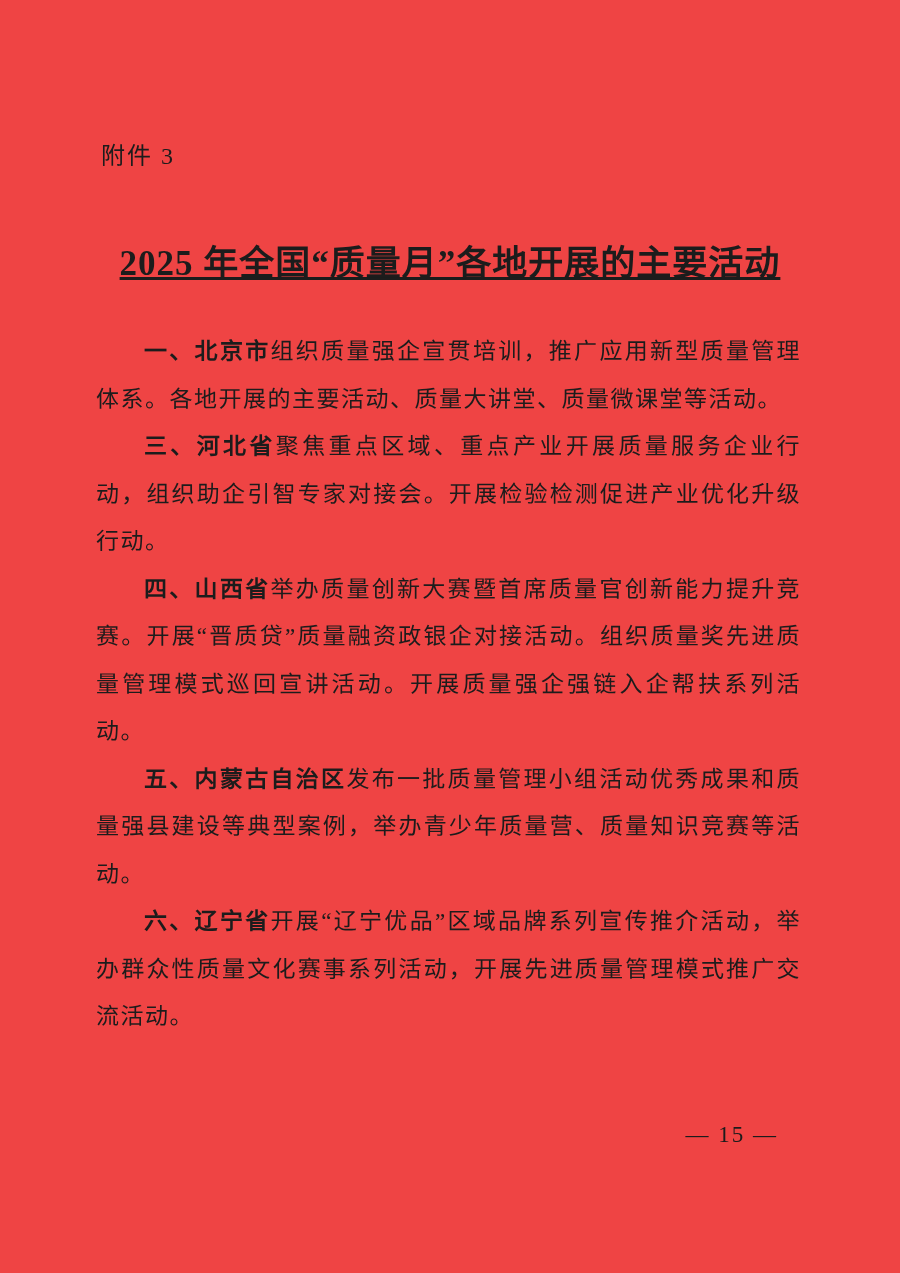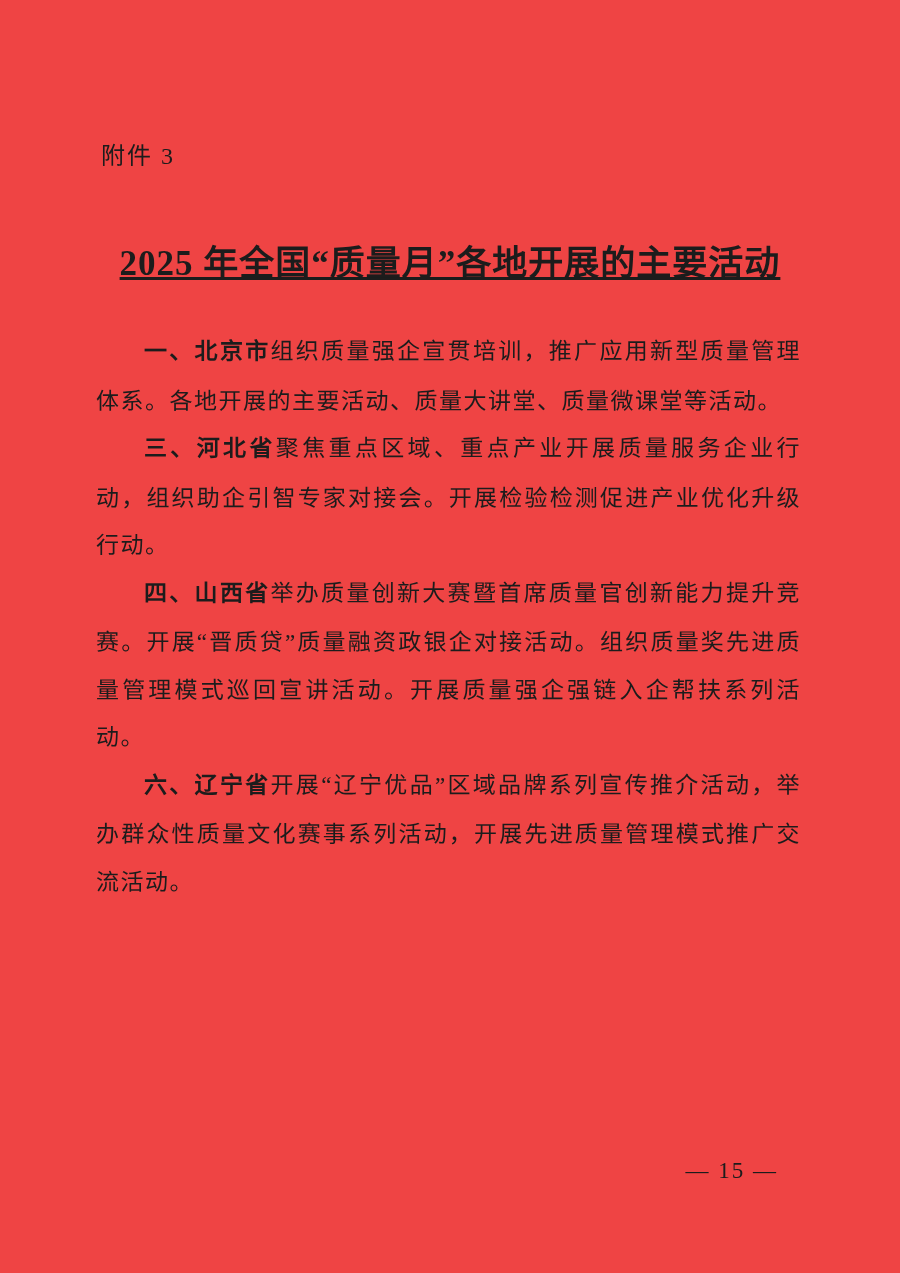--- a/index.html
+++ b/index.html
@@ -47,27 +47,27 @@
     margin: 0;
     padding: 0;
     font-size: 23px;
     line-height: 47.5px;
     text-align: justify;
     text-justify: inter-character;
     text-indent: 48px;
     letter-spacing: 1.5px;
   }
   .lead {
-    font-family: Liberation Mono, monospace;
+    font-family: Liberation Sans, sans-serif;
     font-weight: 700;
   }
   .page-number {
     position: absolute;
     right: 122px;
-    top: 1158px;
+    top: 1122px;
     font-size: 23px;
     letter-spacing: 2px;
     white-space: nowrap;
   }
 </style>
 </head>
 <body>
 
 <div class="page">
 
@@ -76,19 +76,20 @@
   <div class="doc-title">2025 年全国“质量月”各地开展的主要活动</div>
 
   <div class="content">
     <p><span class="lead">一、北京市</span><span>组织质量强企宣贯培训，推广应用新型质量管理体系。各地开展的主要活动、质量大讲堂、质量微课堂等活动。</span></p>
 
 
     <p><span class="lead">三、河北省</span><span>聚焦重点区域、重点产业开展质量服务企业行动，组织助企引智专家对接会。开展检验检测促进产业优化升级行动。</span></p>
 
     <p><span class="lead">四、山西省</span><span>举办质量创新大赛暨首席质量官创新能力提升竞赛。开展“晋质贷”质量融资政银企对接活动。组织质量奖先进质量管理模式巡回宣讲活动。开展质量强企强链入企帮扶系列活动。</span></p>
 
+    <p><span class="lead">五、内蒙古自治区</span><span>发布一批质量管理小组活动优秀成果和质量强县建设等典型案例，举办青少年质量营、质量知识竞赛等活动。</span></p>
 
     <p><span class="lead">六、辽宁省</span><span>开展“辽宁优品”区域品牌系列宣传推介活动，举办群众性质量文化赛事系列活动，开展先进质量管理模式推广交流活动。</span></p>
   </div>
 
   <div class="page-number">— 15 —</div>
 
 </div>
 
 </body></html>

